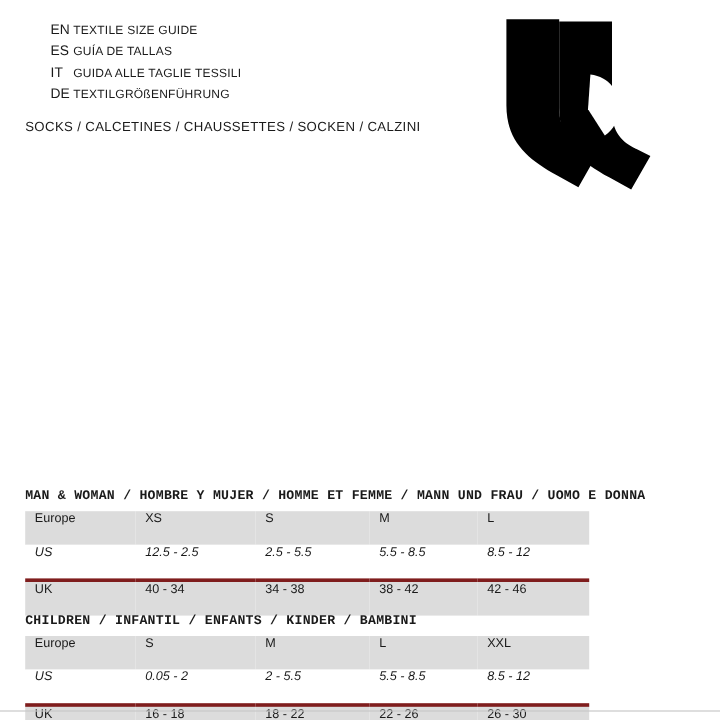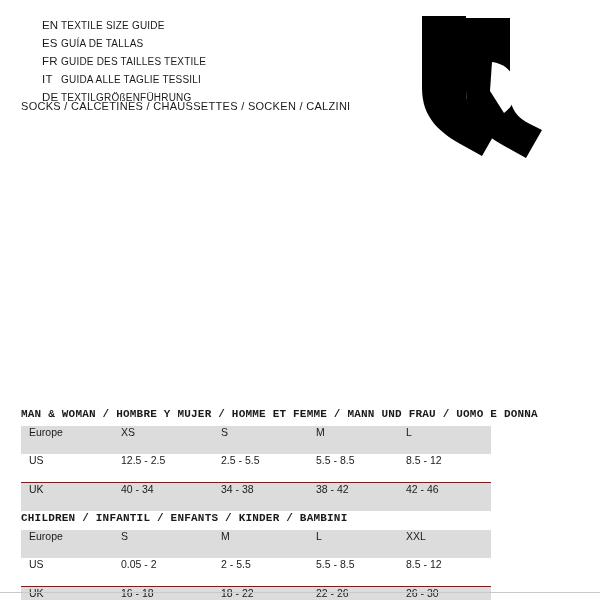--- a/index.html
+++ b/index.html
@@ -87,21 +87,21 @@
     height: 16px;
     font-size: 10.5px;
     padding: 0 0 16px 8px;
     border: none;
     color: #1a1a1a;
     vertical-align: middle;
     white-space: nowrap;
   }
   table.size-table tr.shaded td { background: #dcdcdc; }
   table.size-table tr.plain td { background: #ffffff; }
-  table.size-table tr.plain td { border-bottom: 1px solid #7f1d1d; }
+  table.size-table tr.plain td { border-bottom: 3px solid #7f1d1d; font-style: italic; }
   table.size-table tr.header-row td { background: #dcdcdc; }
   table.size-table col.c0 { width: 92px; }
   table.size-table col.c1 { width: 100px; }
   table.size-table col.c2 { width: 95px; }
   table.size-table col.c3 { width: 90px; }
   table.size-table col.c4 { width: 93px; }
 
   .bottom-rule {
     position: absolute;
     left: 0;
@@ -117,24 +117,20 @@
 <div id="page">
 
   <div class="lang-block">
     <div class="lang-row">
       <span class="lang-code">EN</span>
       <span class="lang-text">TEXTILE SIZE GUIDE</span>
     </div>
     <div class="lang-row">
       <span class="lang-code">ES</span>
       <span class="lang-text">GUÍA DE TALLAS</span>
-    </div>
-    <div class="lang-row">
-      <span class="lang-code">FR</span>
-      <span class="lang-text">GUIDE DES TAILLES TEXTILE</span>
     </div>
     <div class="lang-row">
       <span class="lang-code">IT</span>
       <span class="lang-text">GUIDA ALLE TAGLIE TESSILI</span>
     </div>
     <div class="lang-row">
       <span class="lang-code">DE</span>
       <span class="lang-text">TEXTILGRÖßENFÜHRUNG</span>
     </div>
   </div>

